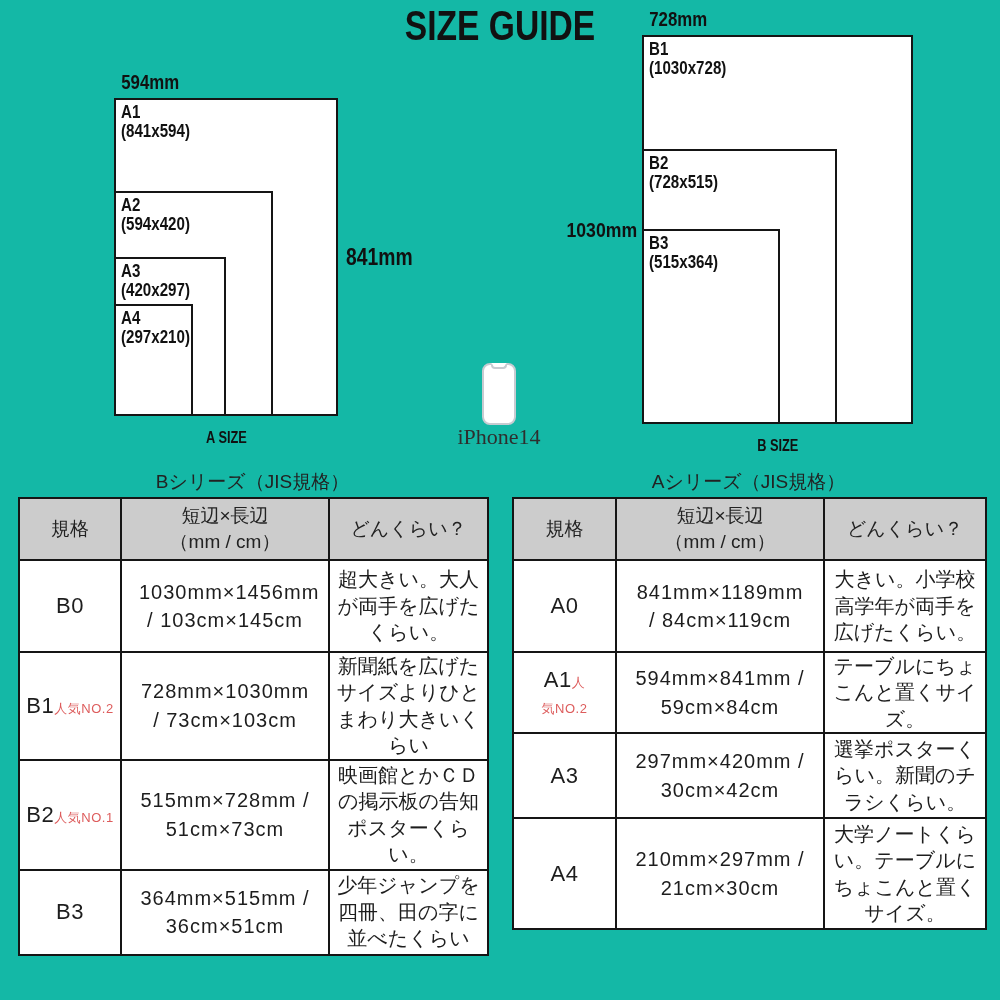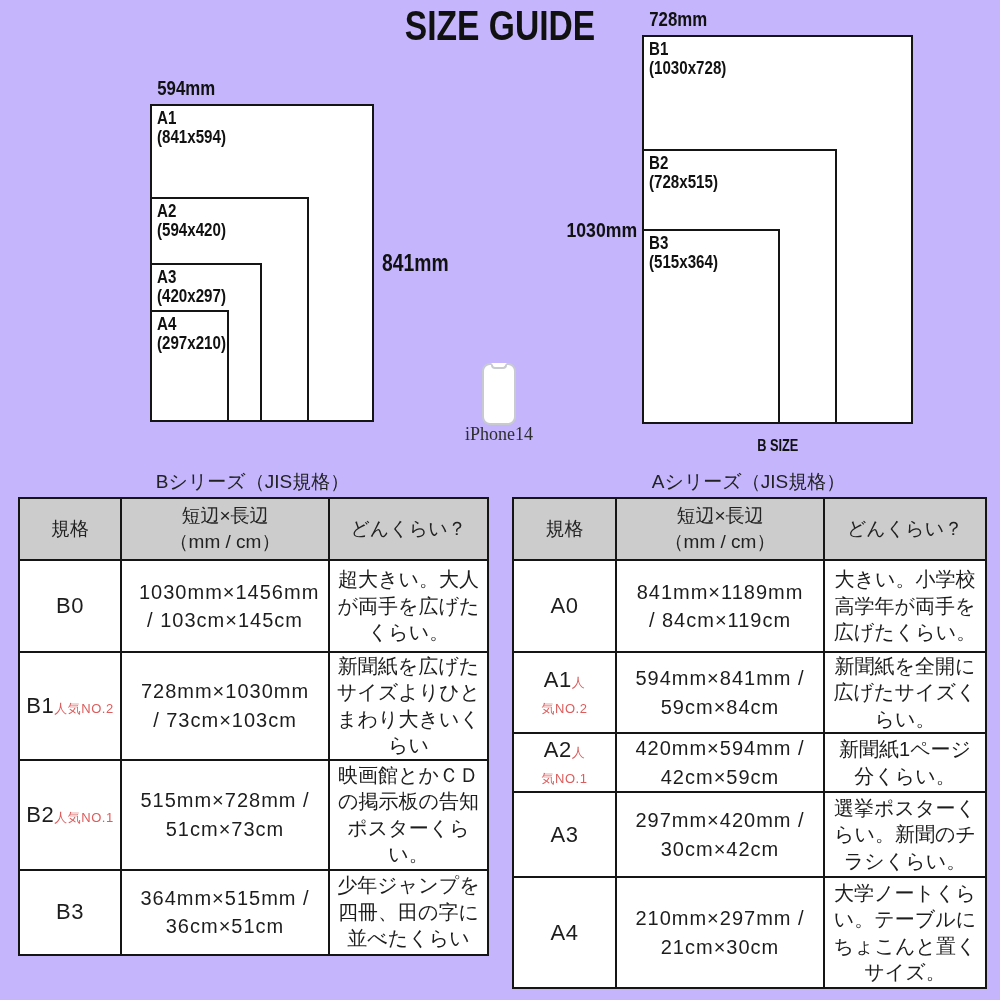--- a/index.html
+++ b/index.html
@@ -1,28 +1,28 @@
 <!DOCTYPE html>
 <html><head>
 <meta charset="utf-8">
 <style>
   html,body{margin:0;padding:0;background:#fff;}
-  .page{position:relative;width:1000px;height:1000px;background:#c4b5fd;overflow:hidden;
+  .page{position:relative;width:1000px;height:1000px;background:#14b8a6;overflow:hidden;
         font-family:"Liberation Sans",sans-serif;color:#1d1d1d;}
 
   
   .title{position:absolute;top:2px;left:0;width:1000px;text-align:center;
          font-size:42px;font-weight:700;color:#111;letter-spacing:0;}
   .condC{display:inline-block;transform:scaleX(.8);transform-origin:50% 50%;}
   .condL{display:inline-block;transform:scaleX(.84);transform-origin:0 0;}
   .condR{display:inline-block;transform:scaleX(.84);transform-origin:100% 0;}
 
   
   .diag{position:absolute;}
-  .diagA{left:114px;top:104px;width:224px;height:318px;margin-left:36px;}
+  .diagA{left:114px;top:98px;width:224px;height:318px;}
   .diagB{left:642px;top:35px;width:271px;height:389px;}
   .rect{position:absolute;background:#fff;border:2px solid #151515;box-sizing:border-box;}
   .a1{left:0;top:0;width:224px;height:318px;}
   .a2{left:0;bottom:0;width:159px;height:225px;}
   .a3{left:0;bottom:0;width:112px;height:159px;}
   .a4{left:0;bottom:0;width:79px;height:112px;}
   .b1{left:0;top:0;width:271px;height:389px;}
   .b2{left:0;bottom:0;width:195px;height:275px;}
   .b3{left:0;bottom:0;width:138px;height:195px;}
   .rect-label{position:absolute;top:3px;left:5px;font-weight:700;font-size:18px;
@@ -36,21 +36,21 @@
   .caption{position:absolute;top:calc(100% + 13px);left:0;width:100%;text-align:center;
            font-weight:700;font-size:16px;color:#111;}
 
   
   .phone{position:absolute;left:482px;top:363px;width:34px;height:62px;
          border:2px solid #c7cbd1;border-radius:8px;background:#fff;box-sizing:border-box;}
   .notch{position:absolute;top:-2px;left:50%;transform:translateX(-50%);width:16px;height:6px;
          background:#fff;border:2px solid #c7cbd1;border-top:2px solid #fff;
          border-radius:0 0 4px 4px;box-sizing:border-box;}
   .phone-label{position:absolute;left:432px;top:424px;width:134px;text-align:center;
-               font-family:"Liberation Serif",serif;font-size:18px;color:#2e2e2e;}
+               font-family:"Liberation Serif",serif;font-size:22px;color:#2e2e2e;}
 
   
   .table-section{position:absolute;}
   .tsB{left:18px;top:470px;width:469px;}
   .tsA{left:512px;top:470px;width:473px;}
   .tbl-title{text-align:center;font-size:19px;color:#222;height:27px;line-height:23px;}
   table.size-table{border-collapse:collapse;table-layout:fixed;width:100%;background:#fff;}
   .size-table th,.size-table td{border:2px solid #151515;text-align:center;
       vertical-align:middle;padding:0;overflow:hidden;}
   .size-table th{font-weight:400;font-size:19px;white-space:pre-line;line-height:1.35;color:#222;}
@@ -93,20 +93,23 @@
         <span class="condL"><span>A3</span><br>
         <span>(420x297)</span></span>
       </div>
     </div>
     <div class="rect a4">
       <div class="rect-label">
         <span class="condL"><span>A4</span><br>
         <span>(297x210)</span></span>
       </div>
     </div>
+    <div class="caption">
+      <span class="condC">A SIZE</span>
+    </div>
   </div>
 
   <div class="diag diagB">
     <div class="dimtop">
       <span class="condC">728mm</span>
     </div>
     <div class="dimleft">
       <span class="condR">1030mm</span>
     </div>
     <div class="rect b1">
@@ -196,26 +199,21 @@
         </thead>
         <tbody>
           <tr style="height: 92px;">
             <td class="size"><span>A0</span></td>
             <td class="dims">841mm×1189mm / 84cm×119cm</td>
             <td class="desc">大きい。小学校高学年が両手を広げたくらい。</td>
           </tr>
           <tr style="height: 76px;">
             <td class="size"><span>A1</span><span class="badge" style="color: rgb(221, 92, 92);">人気NO.2</span></td>
             <td class="dims">594mm×841mm / 59cm×84cm</td>
-            <td class="desc">新聞紙を全開に広げたサイズくらい。</td>
-          </tr>
-          <tr style="height: 59px;">
-            <td class="size"><span>A2</span><span class="badge" style="color: rgb(221, 92, 92);">人気NO.1</span></td>
-            <td class="dims">420mm×594mm / 42cm×59cm</td>
-            <td class="desc">新聞紙1ページ分くらい。</td>
+            <td class="desc">テーブルにちょこんと置くサイズ。</td>
           </tr>
           <tr style="height: 85px;">
             <td class="size"><span>A3</span></td>
             <td class="dims">297mm×420mm / 30cm×42cm</td>
             <td class="desc">選挙ポスターくらい。新聞のチラシくらい。</td>
           </tr>
           <tr style="height: 111px;">
             <td class="size"><span>A4</span></td>
             <td class="dims">210mm×297mm / 21cm×30cm</td>
             <td class="desc">大学ノートくらい。テーブルにちょこんと置くサイズ。</td>

